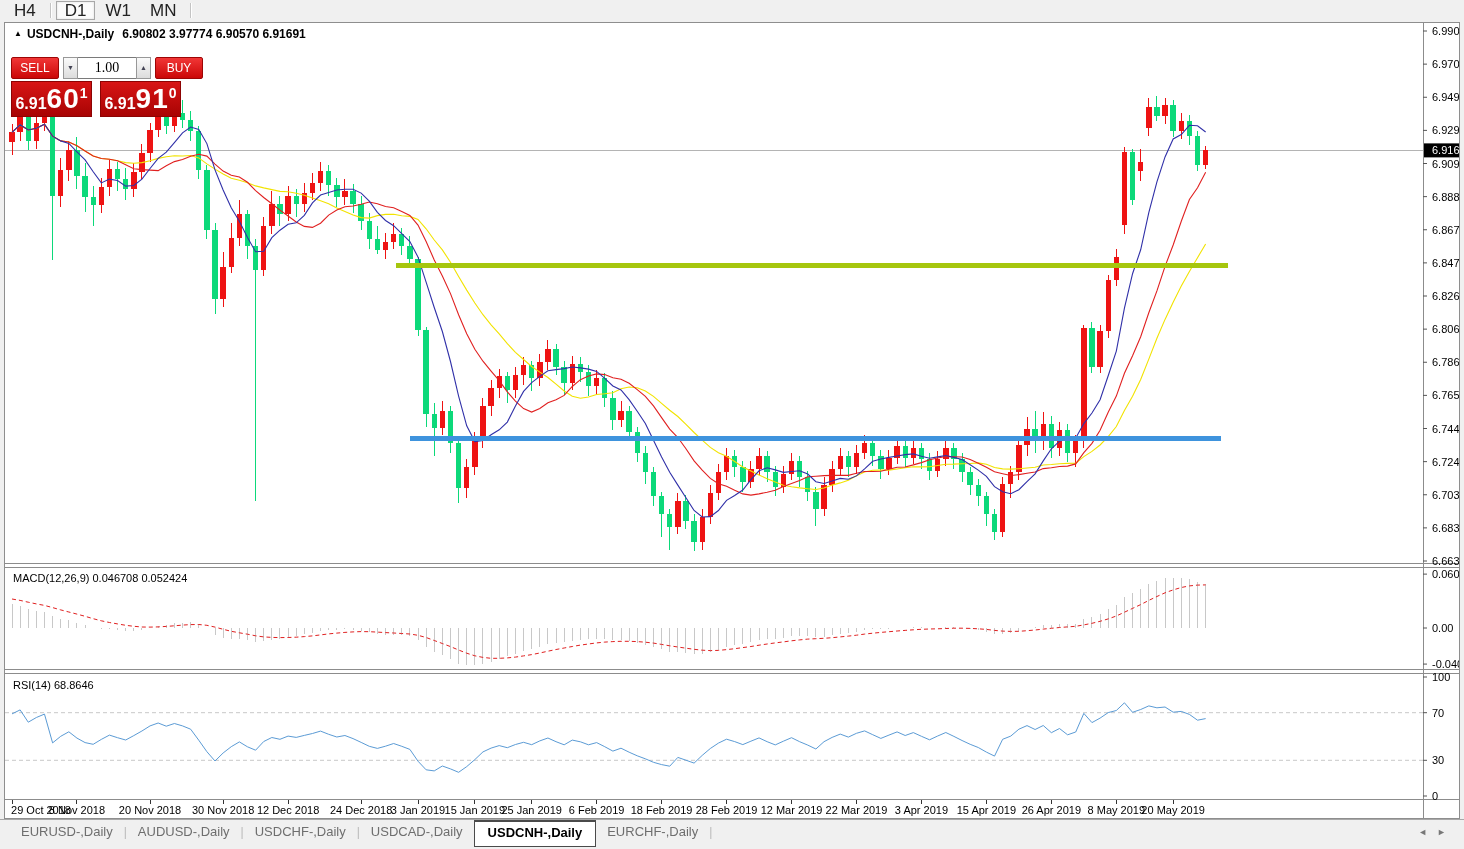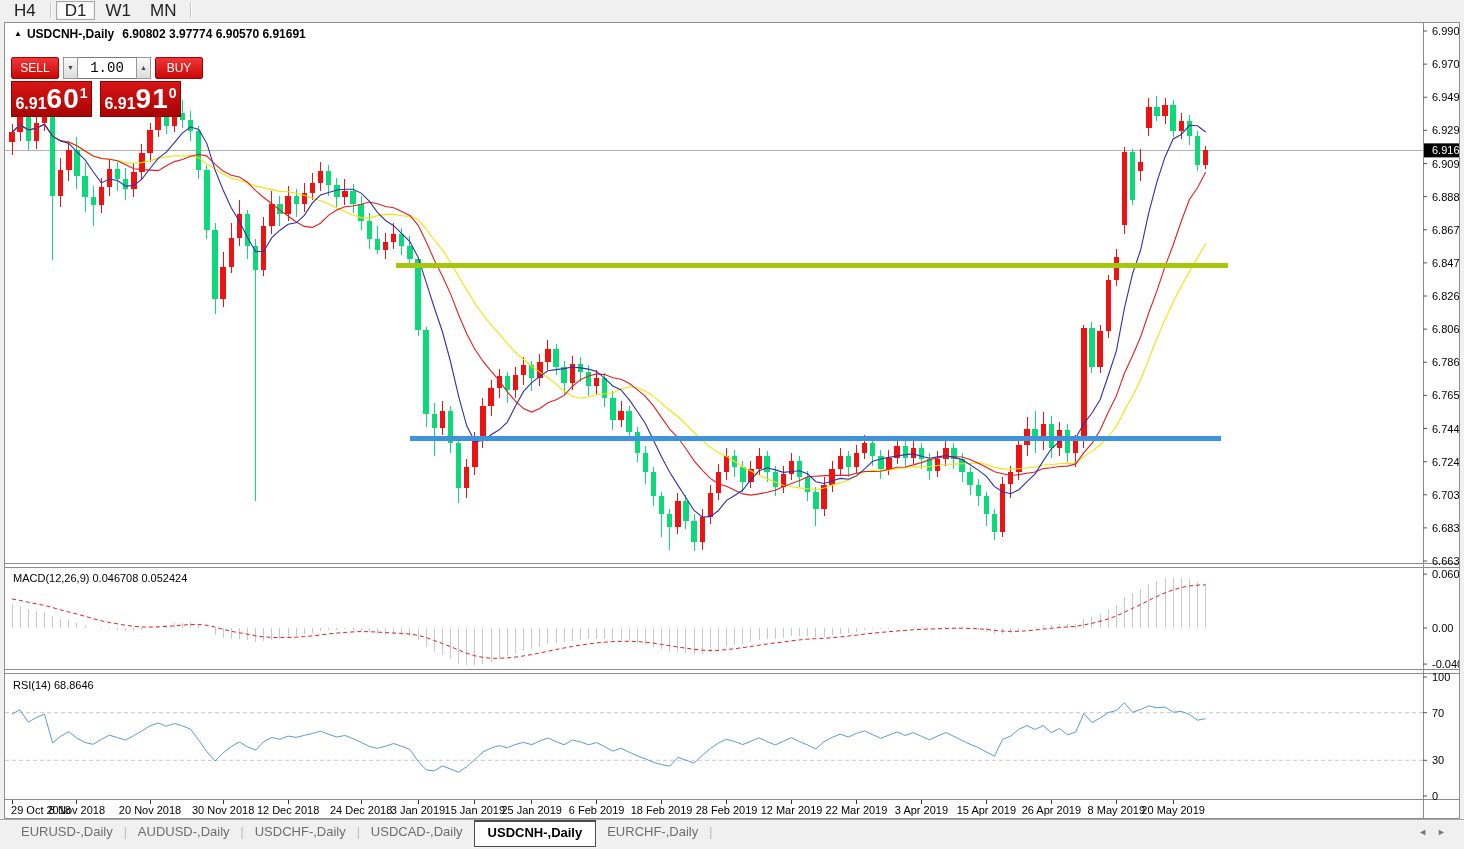--- a/index.html
+++ b/index.html
@@ -21,21 +21,21 @@
   .chart-title .ohlc{margin-left:8px;}
   
   .trade-widget{position:absolute;left:6px;top:20px;width:170px;margin-top:14px;}
   .tw-row1{display:flex;height:22px;align-items:stretch;}
   .tw-btn{flex:0 0 48px;border:1px solid #9d0505;border-radius:2px;color:#fff;font-size:12px;
     background:linear-gradient(#f13636,#cb0707);font-family:inherit;padding:0;line-height:20px;text-align:center;}
   .tw-spin{flex:0 0 15px;border:1px solid #989898;background:linear-gradient(#fafafa,#dcdcdc);
     font-size:7px;color:#445;padding:0;margin:0 0 0 4px;text-align:center;line-height:20px;}
   .tw-spin.up{margin:0 4px 0 0;}
   .tw-vol{flex:1 1 auto;width:58px;border:1px solid #7a7a7a;border-right:none;border-left:none;
-    text-align:center;font-size:14px;font-family:Liberation Mono, monospace;padding:0;color:#000;}
+    text-align:center;font-size:14px;font-family:Liberation Serif, serif;padding:0;color:#000;}
   .tw-row2{display:flex;margin-top:2px;height:36px;}
   .pricebox{flex:1 1 50%;background:linear-gradient(#d81515,#a80404);border:1px solid #8d0303;
     color:#fff;display:flex;align-items:center;justify-content:center;cursor:default;}
   .pricebox + .pricebox{margin-left:8px;}
   .p-small{font-size:16px;font-weight:bold;margin-top:9px;}
   .p-big{font-size:28px;font-weight:bold;line-height:32px;letter-spacing:1px;}
   .p-sup{font-size:14px;font-weight:bold;margin-bottom:13px;}
   
   .tabbar{position:absolute;left:0;top:819px;width:1464px;height:20px;background:#f0f0f0;
     border-top:1px solid #a8a8a8;display:flex;align-items:flex-start;box-sizing:border-box;}

